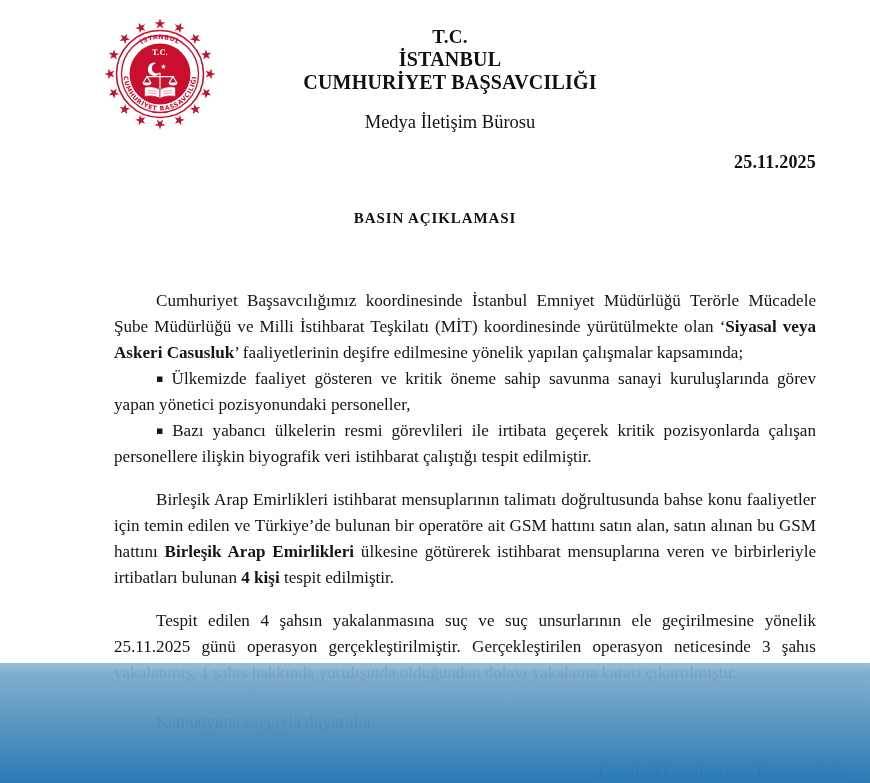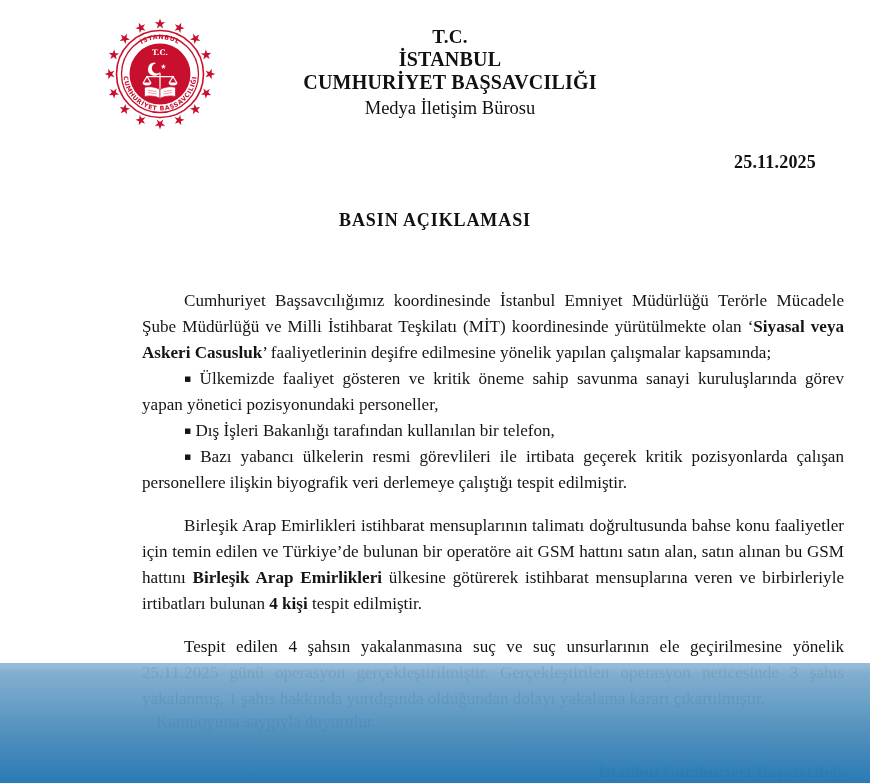--- a/index.html
+++ b/index.html
@@ -55,21 +55,21 @@
     font-weight: bold;
     letter-spacing: 0.2px;
     color: #111111;
   }
   .ht-tc      { font-size: 19px; }
   .ht-city    { font-size: 20px; }
   .ht-office  { font-size: 20px; }
   .ht-sub {
     font-size: 18.5px;
     font-weight: normal;
-    margin-top: 4px;
+    margin-top: 18px;
     color: #111111;
   }
 
   
   .doc-date {
     position: absolute;
     right: 54px;
     top: 152px;
     font-size: 18px;
     font-weight: bold;
@@ -77,38 +77,37 @@
     letter-spacing: 0.2px;
   }
 
   
   .doc-title {
     position: absolute;
     left: 0;
     top: 210px;
     width: 870px;
     text-align: center;
-    font-size: 18px;
+    font-size: 15px;
     font-weight: bold;
     letter-spacing: 0.9px;
     color: #111111;
   }
 
   
   .body-area {
     position: absolute;
     left: 114px;
     top: 288px;
     width: 702px;
     font-size: 17.1px;
     line-height: 1.52;
     text-align: justify;
     text-justify: inter-word;
     color: #141414;
-    margin-left: 28px;
   }
 
   .para {
     margin: 0 0 0 0;
     text-indent: 42px;
   }
   .para.spaced { margin-top: 17px; }
 
   .bullet-line {
     margin: 0;
@@ -299,23 +298,22 @@
 
   <div class="doc-title">BASIN AÇIKLAMASI</div>
 
   <div class="body-area">
 
     <p class="para"><span>Cumhuriyet Başsavcılığımız koordinesinde İstanbul Emniyet Müdürlüğü Terörle Mücadele Şube Müdürlüğü ve Milli İstihbarat Teşkilatı (MİT) koordinesinde yürütülmekte olan ‘</span><b>Siyasal veya Askeri Casusluk</b><span>’ faaliyetlerinin deşifre edilmesine yönelik yapılan çalışmalar kapsamında;</span></p>
 
 
     <p class="bullet-line"><span class="bullet-mark">▪</span><span>Ülkemizde faaliyet gösteren ve kritik öneme sahip savunma sanayi kuruluşlarında görev yapan yönetici pozisyonundaki personeller,</span></p>
 
-    <p class="bullet-line"><span class="bullet-mark">▪</span><span>Dış İşleri Bakanlığı tarafından kullanılan bir telefon,</span></p>
-
-    <p class="bullet-line"><span class="bullet-mark">▪</span><span>Bazı yabancı ülkelerin resmi görevlileri ile irtibata geçerek kritik pozisyonlarda çalışan personellere ilişkin biyografik veri derlemeye çalıştığı tespit edilmiştir.</span></p>
+
+    <p class="bullet-line"><span class="bullet-mark">▪</span><span>Bazı yabancı ülkelerin resmi görevlileri ile irtibata geçerek kritik pozisyonlarda çalışan personellere ilişkin biyografik veri istihbarat çalıştığı tespit edilmiştir.</span></p>
 
     <p class="para spaced"><span>Birleşik Arap Emirlikleri istihbarat mensuplarının talimatı doğrultusunda bahse konu faaliyetler için temin edilen ve Türkiye’de bulunan bir operatöre ait GSM hattını satın alan, satın alınan bu GSM hattını </span><b>Birleşik Arap Emirlikleri</b><span> ülkesine götürerek istihbarat mensuplarına veren ve birbirleriyle irtibatları bulunan </span><b>4 kişi</b><span> tespit edilmiştir.</span></p>
 
     <p class="para last-para">Tespit edilen 4 şahsın yakalanmasına suç ve suç unsurlarının ele geçirilmesine yönelik 25.11.2025 günü operasyon gerçekleştirilmiştir. Gerçekleştirilen operasyon neticesinde 3 şahıs yakalanmış, 1 şahıs hakkında yurtdışında olduğundan dolayı yakalama kararı çıkartılmıştır.</p>
   </div>
 
   <div class="closing">Kamuoyuna saygıyla duyurulur.</div>
   <div class="signature">İstanbul Cumhuriyet Başsavcılığı</div>
 
   <div class="blue-band-top-edge"></div>

